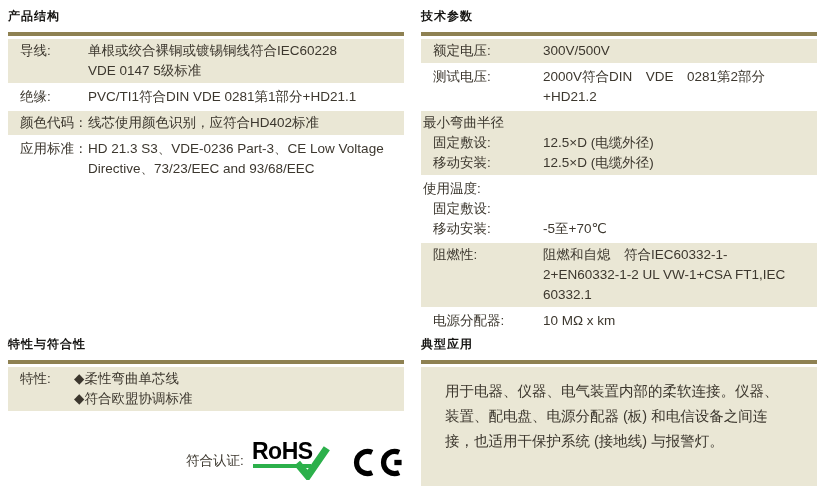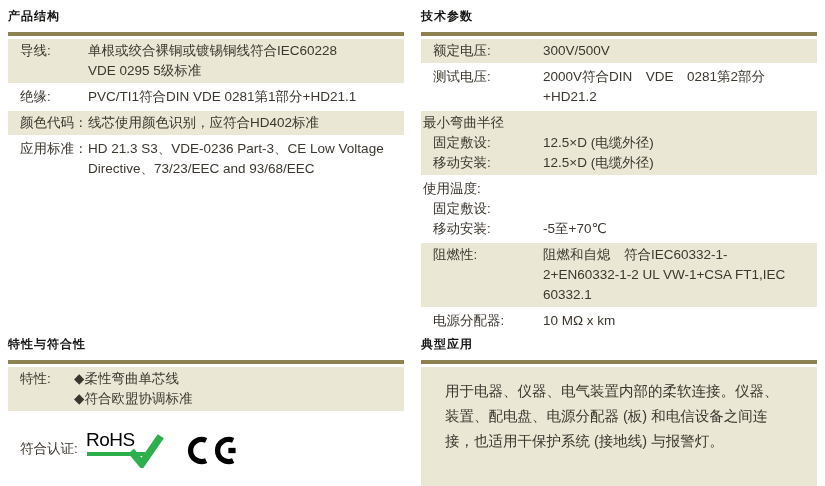--- a/index.html
+++ b/index.html
@@ -46,27 +46,27 @@
   .shade { background: var(--shade); }
   .lbl { flex: 0 0 80px; padding-left: 12px; }
   .tbl-right .lbl { flex-basis: 122px; }
   .tbl-feat .lbl { flex-basis: 66px; }
   .val { flex: 1; white-space: pre-line; }
 
   .tgroup { margin-bottom: 2px; padding: 2px 0; }
   .tgroup .trow { margin: 0; padding: 0; background: transparent; }
   .ghead { font-size: 13.5px; line-height: 20px; padding-left: 2px; }
 
-  .cert { margin-top: 16px; display: flex; align-items: center; font-size: 13.5px; }
+  .cert { margin-top: 28px; display: flex; align-items: center; font-size: 13.5px; justify-content: flex-end; }
   .cert .lbl { flex: 0 0 78px; }
   .logos { display: flex; align-items: center; gap: 16px; }
   .rohs { position: relative; width: 82px; height: 44px; }
   .rohs-text {
     position: absolute; top: 0; left: 0;
-    font-size: 19px; font-weight: 400; letter-spacing: -0.5px;
+    font-size: 23px; font-weight: 700; letter-spacing: -0.5px;
     line-height: 25px; color: #000;
   }
   .rohs-bar { position: absolute; left: 1px; top: 25px; width: 58px; height: 3.5px; background: var(--green); }
   .check-svg { position: absolute; left: 42px; top: 5px; width: 36px; height: 36px; }
   .check-svg path { stroke: var(--green); stroke-width: 7; fill: none; }
   .ce-svg { width: 54px; height: 29px; margin-top: 2px; }
   .cestroke { stroke: #000; stroke-width: 5.5; fill: none; }
 
   .app-block {
     background: var(--shade);
@@ -83,21 +83,21 @@
 
 <div class="page">
 
   <section>
     <h2 class="sec-title">产品结构</h2>
     <div class="rule"></div>
     <div class="tbl-left">
       <div class="trow shade">
         <span class="lbl">导线:</span>
         <span class="val">单根或绞合裸铜或镀锡铜线符合IEC60228
-VDE 0295 5级标准</span>
+VDE 0147 5级标准</span>
       </div>
       <div class="trow">
         <span class="lbl">绝缘:</span>
         <span class="val">PVC/TI1符合DIN VDE 0281第1部分+HD21.1</span>
       </div>
       <div class="trow shade">
         <span class="lbl">颜色代码：</span>
         <span class="val">线芯使用颜色识别，应符合HD402标准</span>
       </div>
       <div class="trow">

